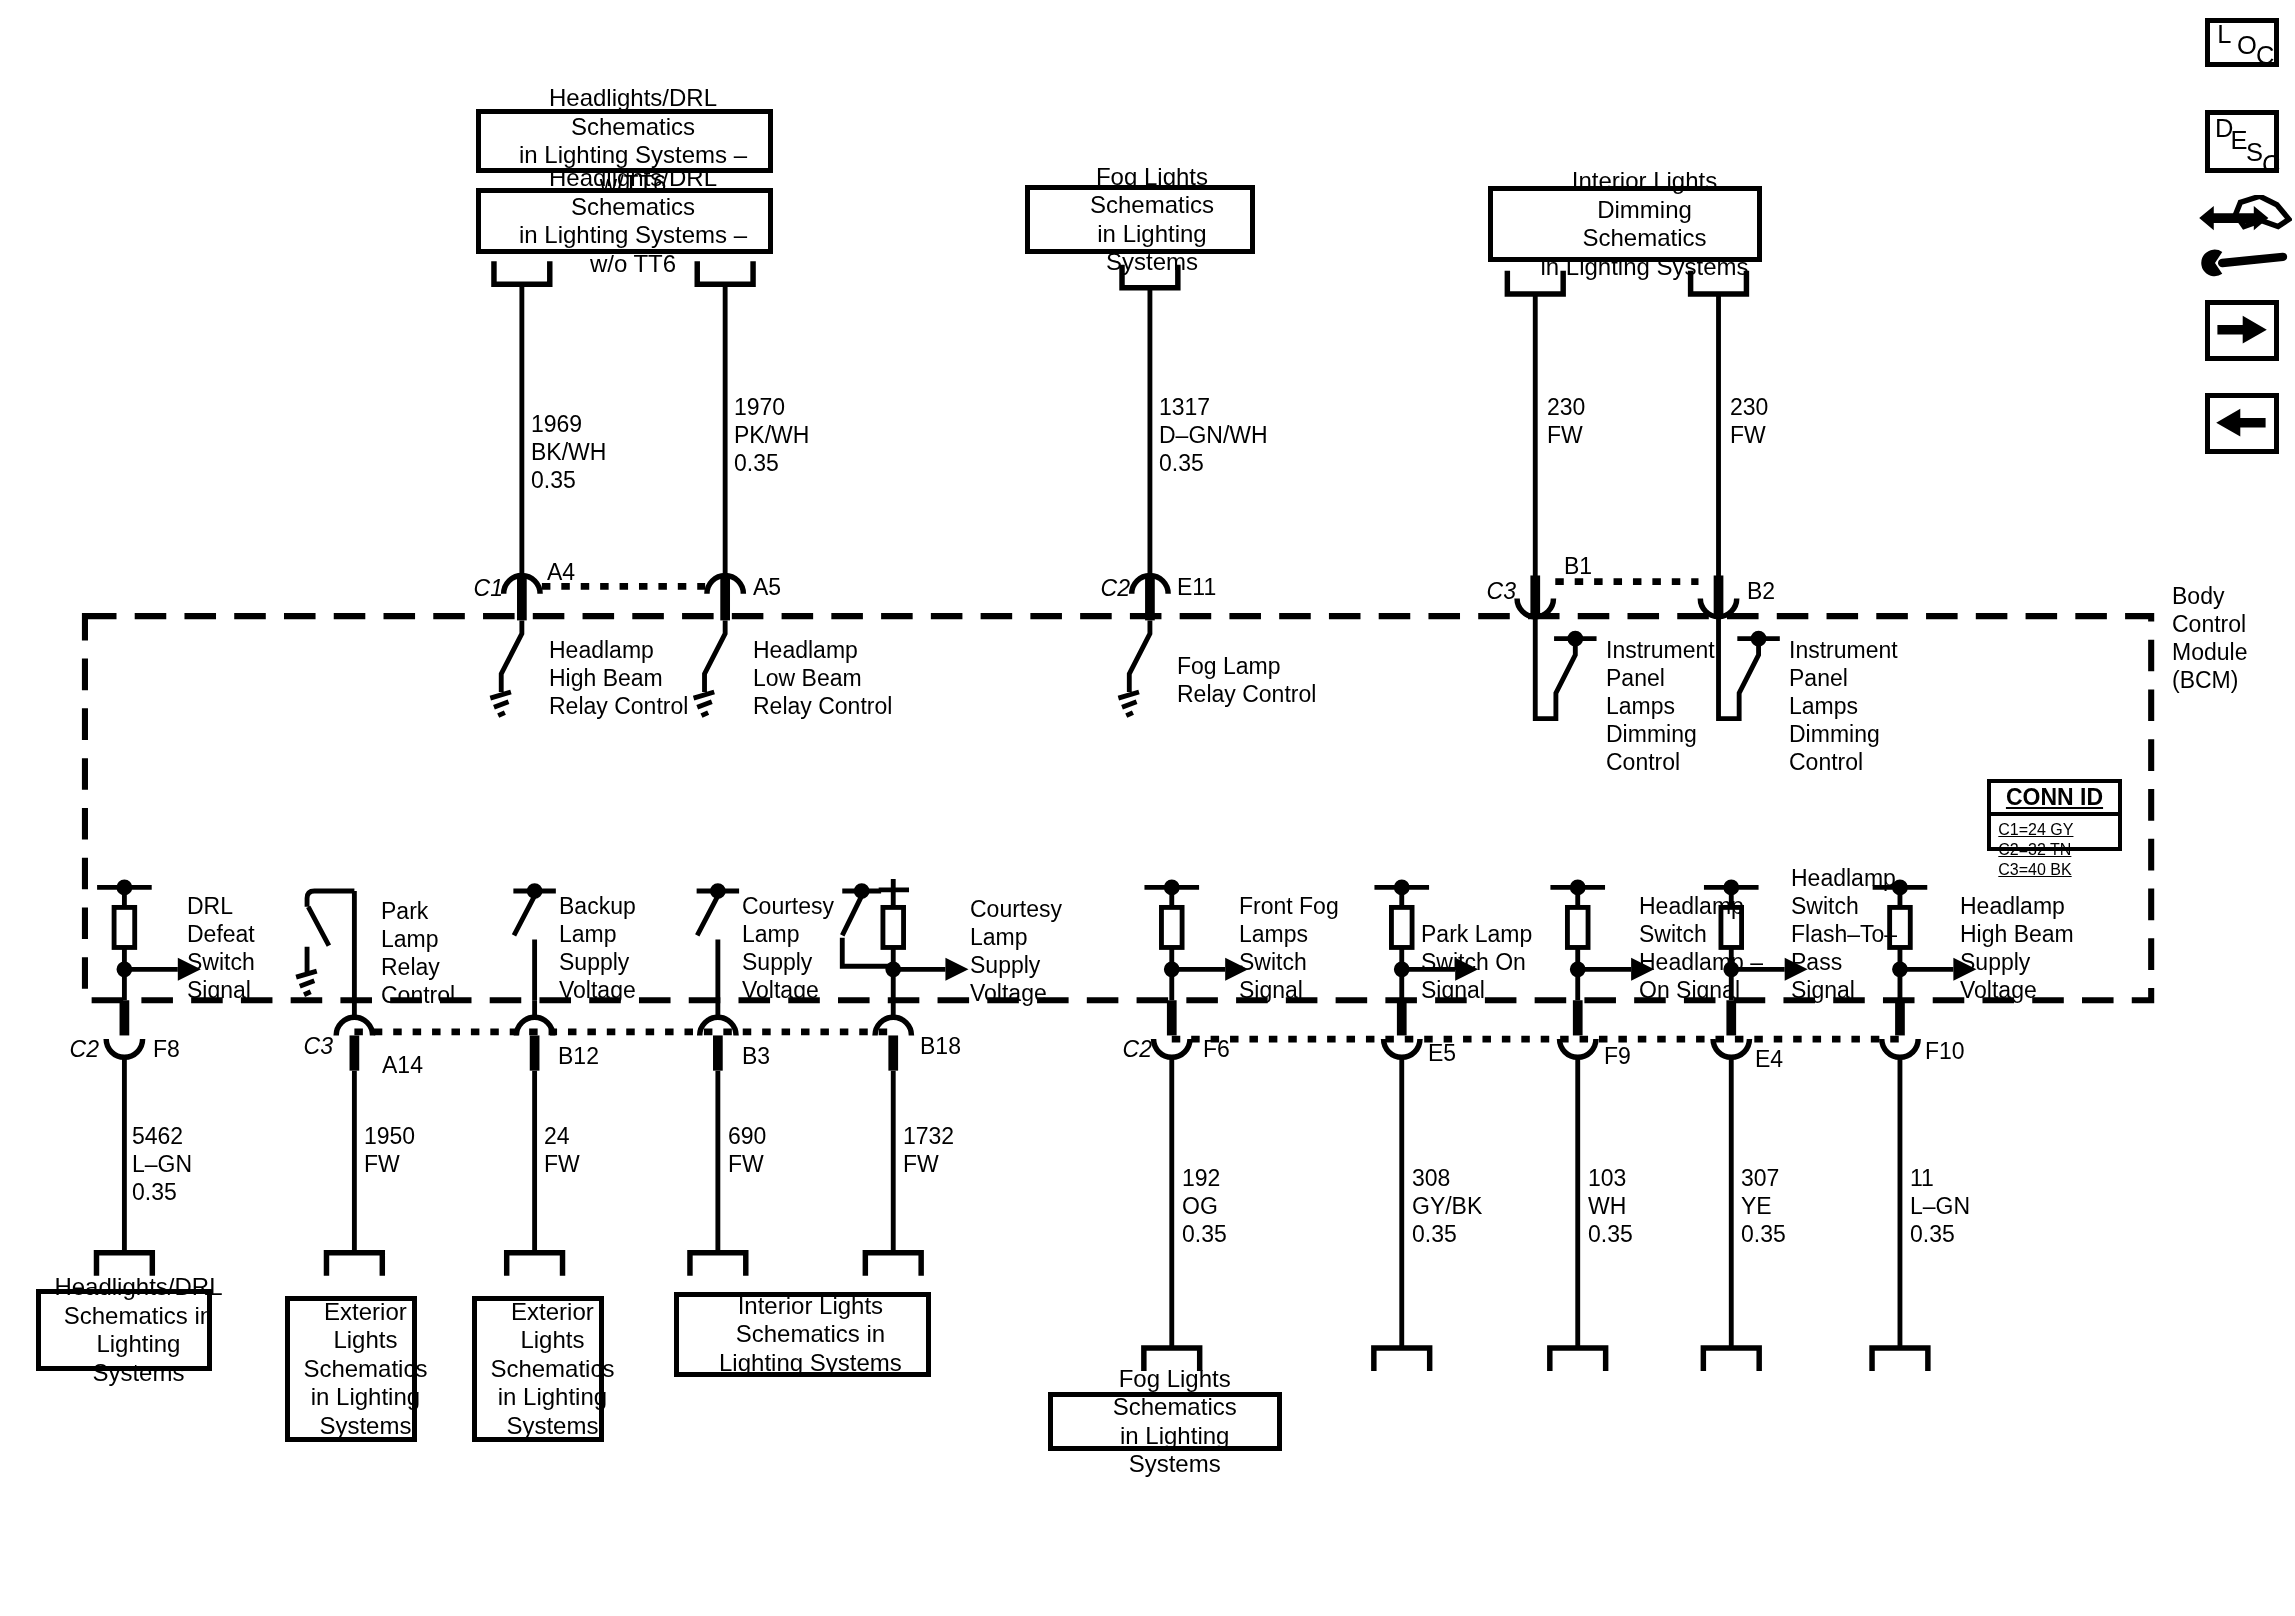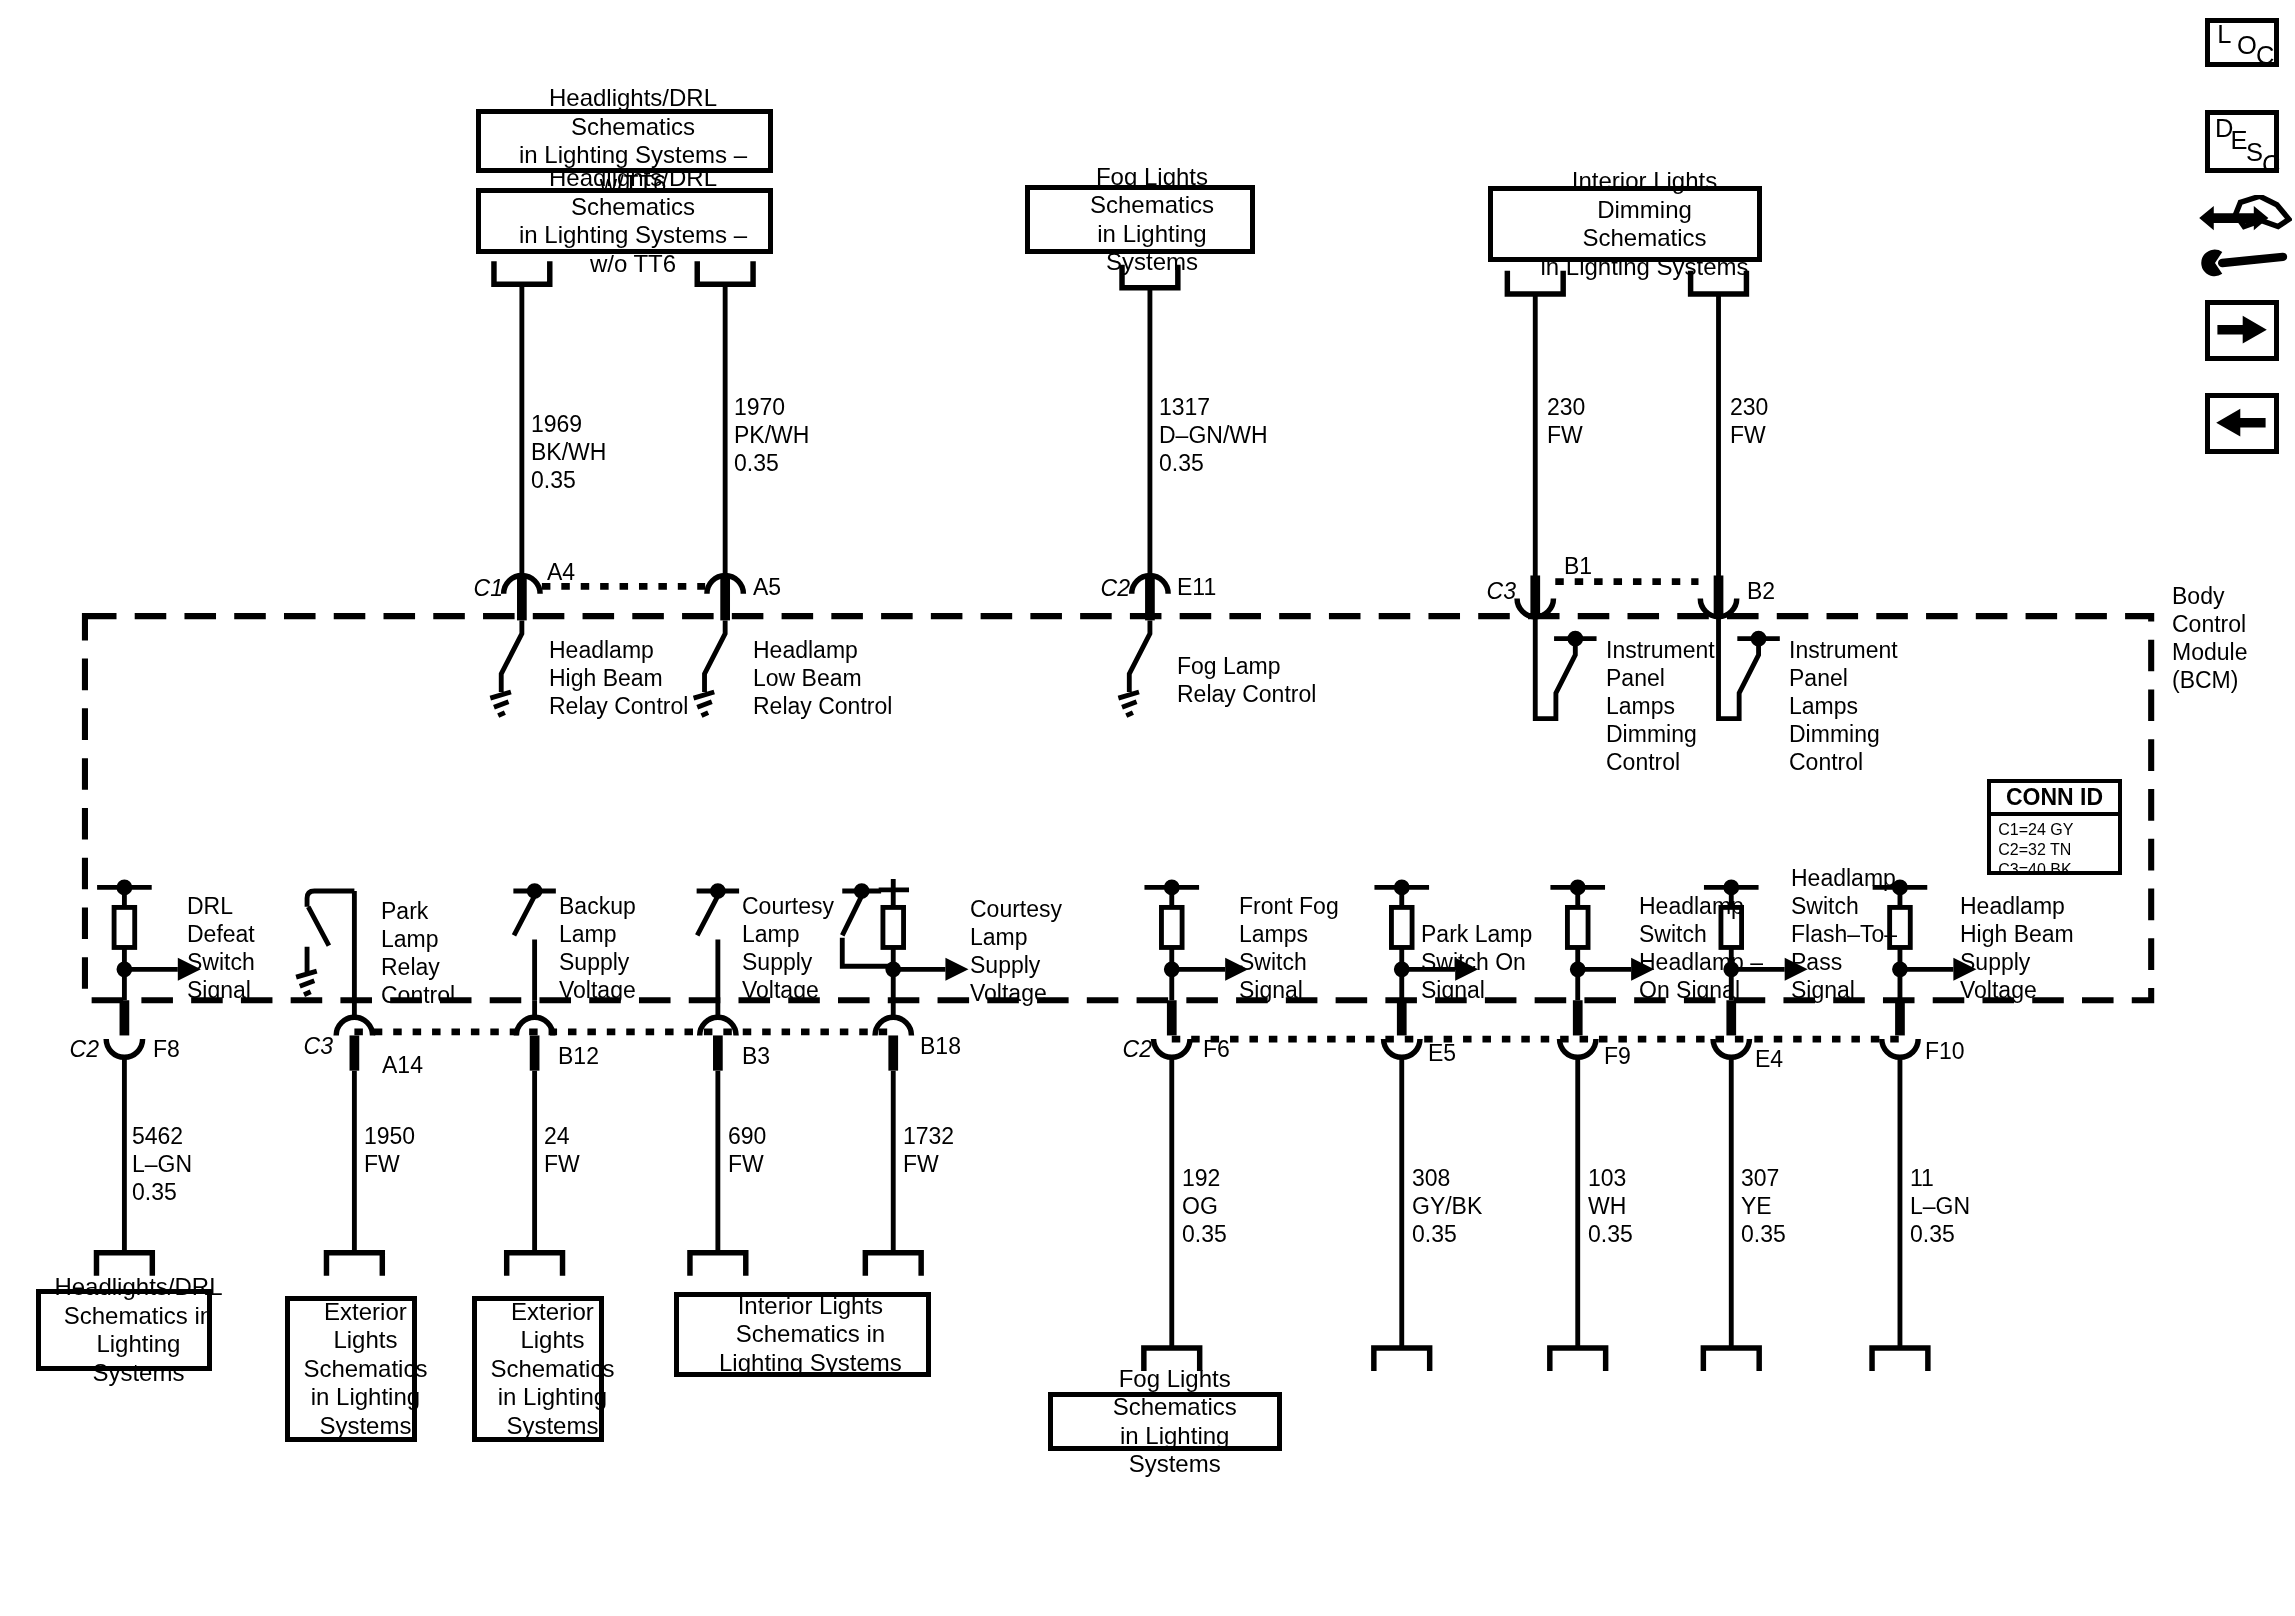--- a/index.html
+++ b/index.html
@@ -7,22 +7,22 @@
          font-family:"Liberation Sans","DejaVu Sans",sans-serif;color:#000;}
   svg{position:absolute;left:0;top:0;}
   .lbl{position:absolute;font-size:23px;line-height:28px;white-space:pre-line;z-index:3;}
   .ra{text-align:right;font-style:italic;}
   .box{position:absolute;border:5.5px solid #000;box-sizing:border-box;display:flex;
        align-items:center;z-index:3;background:#fff;text-align:center;}
   .box .bt{font-size:24px;line-height:28.5px;white-space:pre-line;}
   .ctr{justify-content:center;text-align:center;}
   .btn{position:absolute;border:5.5px solid #000;box-sizing:border-box;background:#fff;z-index:3;}
   .btn span{position:absolute;font-size:25.5px;}
-  #connid{position:absolute;left:1987px;top:779px;width:135px;height:96px;border:4.9px solid #000;
-          box-sizing:border-box;z-index:3;background:#fff;}
+  #connid{position:absolute;left:1987px;top:779px;width:135px;height:72px;border:4.9px solid #000;
+          box-sizing:border-box;z-index:3;background:#fff;text-decoration:underline;}
   #connid .hd{height:29px;border-bottom:4.9px solid #000;text-align:center;font-size:23px;
               line-height:28px;font-weight:bold;}
   #connid .rows{font-size:16px;line-height:20px;padding:3.6px 0 0 7.3px;white-space:pre-line;}
 </style>
 </head>
 <body>
 
 <div id="stage">
 
 <svg width="2295" height="1617" viewBox="0 0 3782 2664">

